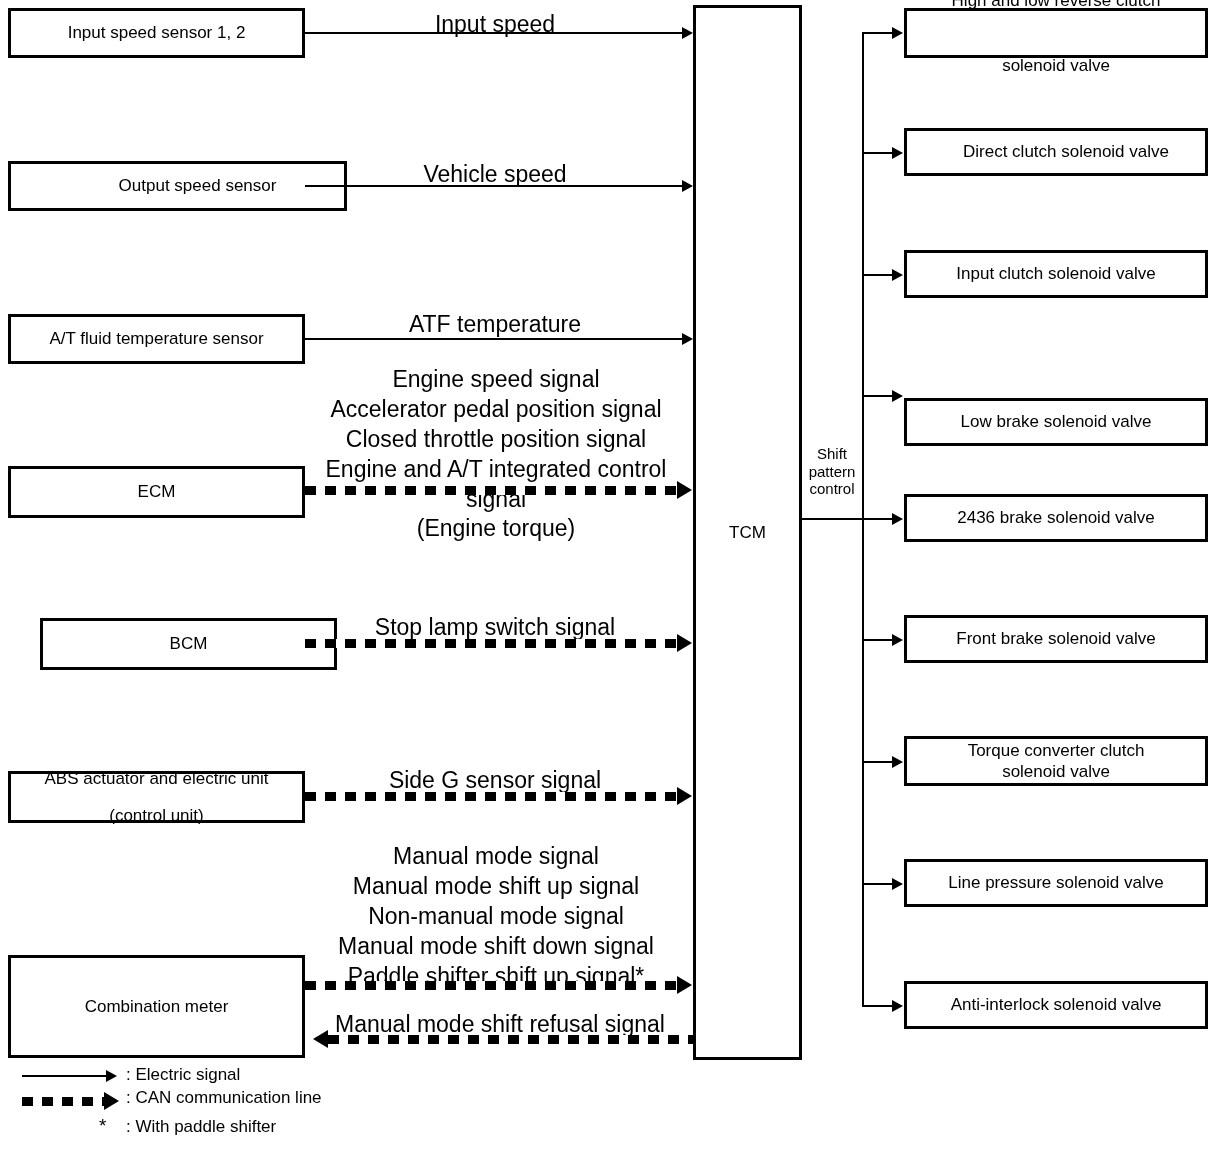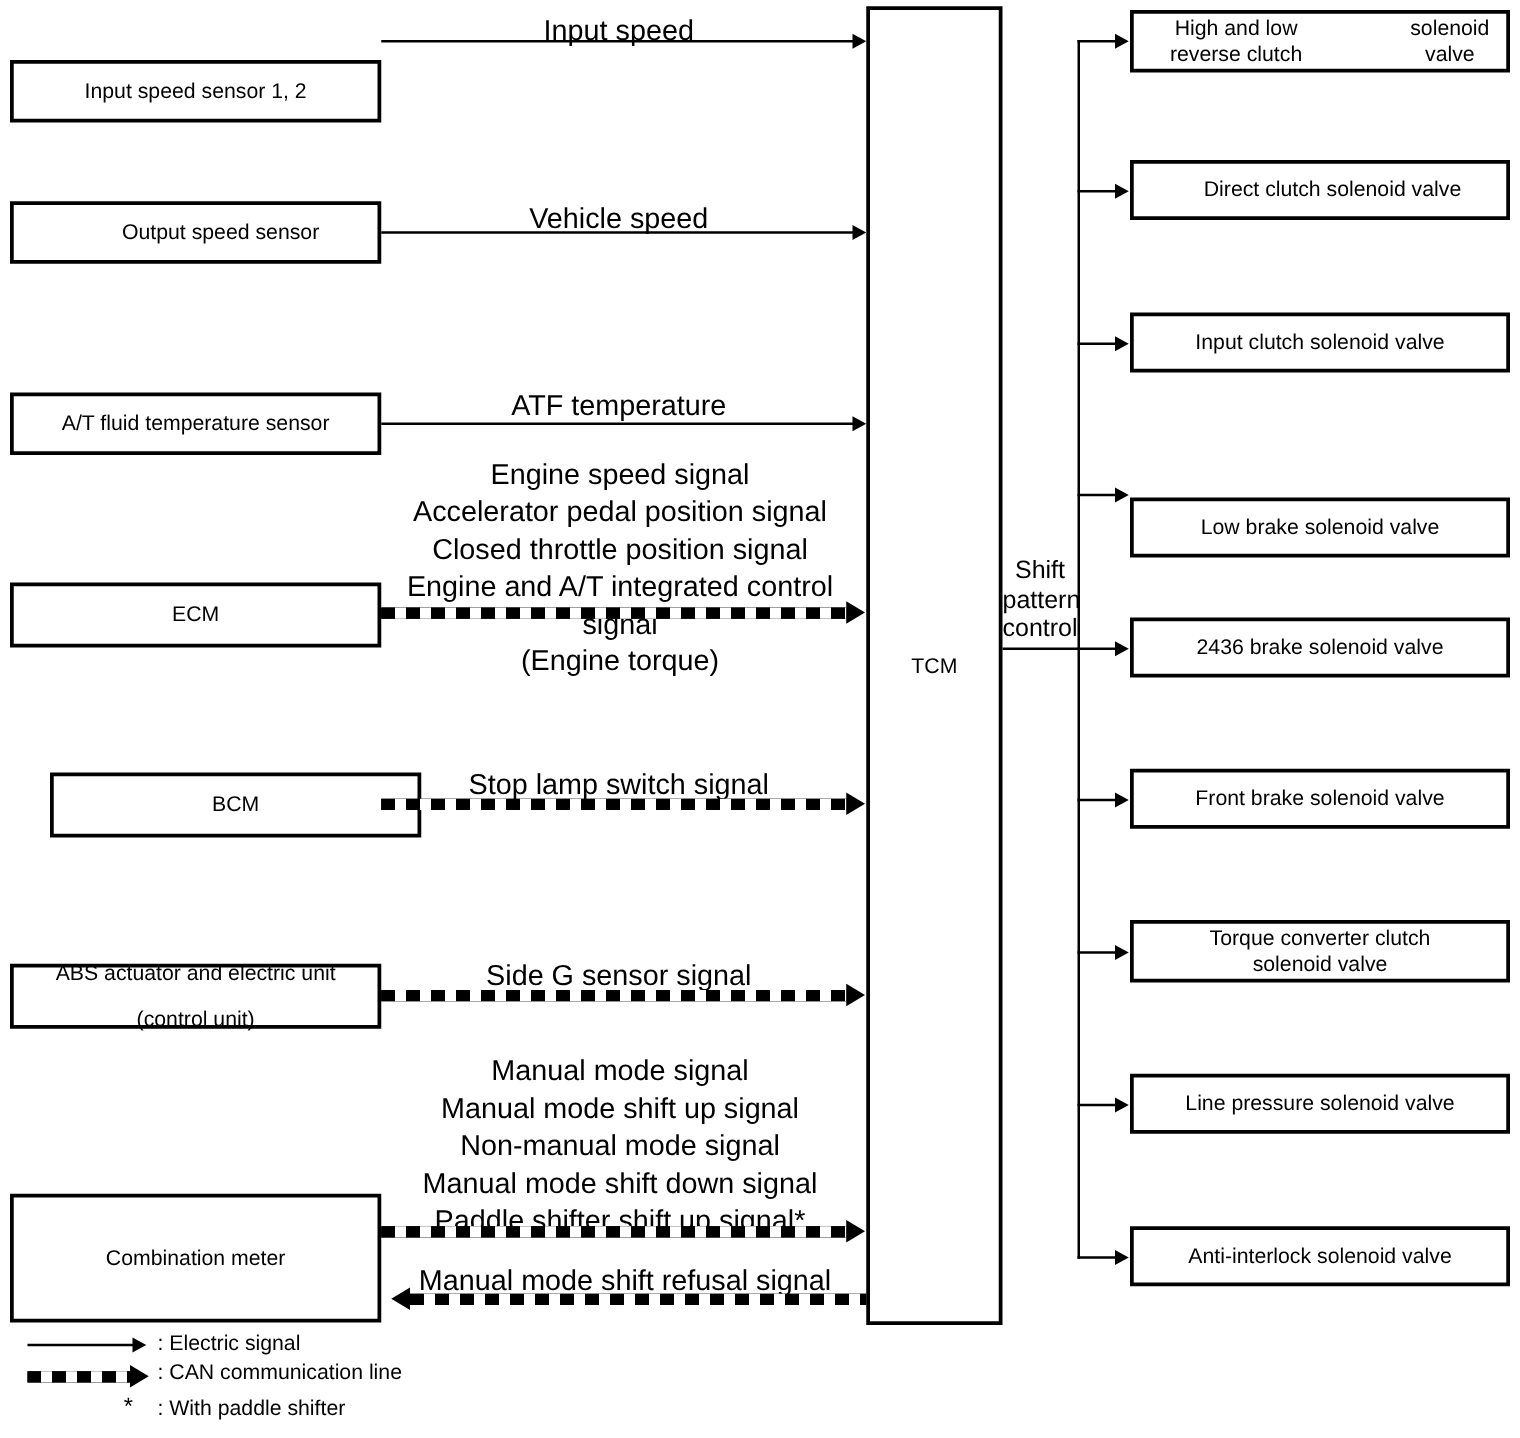--- a/index.html
+++ b/index.html
@@ -12,21 +12,21 @@
   .box span{display:block;padding:0 6px;}
 
   
   #tcm-box{position:absolute;left:693px;top:5px;width:109px;height:1055px;
            border:3px solid #000;background:#fff;box-sizing:border-box;}
   #tcm-label{position:absolute;left:693px;top:523px;width:109px;
              text-align:center;font-size:17px;}
 
   
   #shift-label{position:absolute;left:802px;top:445px;width:60px;
-               text-align:center;font-size:20px;line-height:1.18;}
+               text-align:center;font-size:15px;line-height:1.18;}
 
   
   .hline{position:absolute;height:2px;background:#000;}
   .vline{position:absolute;width:2px;background:#000;}
 
   
   .arrow-r{position:absolute;width:0;height:0;
            border-top:6px solid transparent;border-bottom:6px solid transparent;
            border-left:11px solid #000;}
   .arrow-l{position:absolute;width:0;height:0;
@@ -51,25 +51,25 @@
   
   #legend{position:absolute;left:0px;top:1062px;width:420px;height:88px;}
   .leg-row{position:relative;height:26px;}
   .leg-text{position:absolute;font-size:17px;white-space:nowrap;}
 </style>
 </head>
 <body>
 
 <div id="stage">
 
-  <div class="box" style="left:8px;top:8px;width:297px;height:50px;margin-top:40px;">
+  <div class="box" style="left:8px;top:8px;width:297px;height:50px;">
     <span>Input speed sensor 1, 2</span>
   </div>
 
-  <div class="box" style="left:8px;top:161px;width:297px;height:50px;padding-left:40px;">
+  <div class="box" style="left:8px;top:161px;width:339px;height:50px;padding-left:40px;">
     <span>Output speed sensor</span>
   </div>
 
   <div class="box" style="left:8px;top:314px;width:297px;height:50px;">
     <span>A/T fluid temperature sensor</span>
   </div>
 
   <div class="box" style="left:8px;top:466px;width:297px;height:52px;">
     <span>ECM</span>
   </div>
@@ -137,21 +137,21 @@
   <div class="arrow-r big" style="left:677px;top:976px;"></div>
 
   <div class="sigtext" style="left:330px;top:1010px;width:340px;">Manual mode shift refusal signal</div>
   <div class="canline" style="left:328px;top:1035px;width:365px;"></div>
   <div class="arrow-l big" style="left:313px;top:1030px;"></div>
 
   <div class="hline" style="left:802px;top:518px;width:62px;"></div>
 
   <div class="vline" style="left:862px;top:32px;height:975px;"></div>
 
-  <div class="box" style="left:904px;top:8px;width:304px;height:50px;gap:44px;">
+  <div class="box" style="left:904px;top:8px;width:304px;height:50px;flex-direction:column;gap:44px;">
     <span>High and low reverse clutch</span>
     <span>solenoid valve</span>
   </div>
   <div class="hline" style="left:862px;top:32px;width:31px;"></div>
   <div class="arrow-r" style="left:892px;top:27px;"></div>
 
   <div class="box" style="left:904px;top:128px;width:304px;height:48px;padding-left:20px;">
     <span>Direct clutch solenoid valve</span>
   </div>
   <div class="hline" style="left:862px;top:152px;width:31px;"></div>

